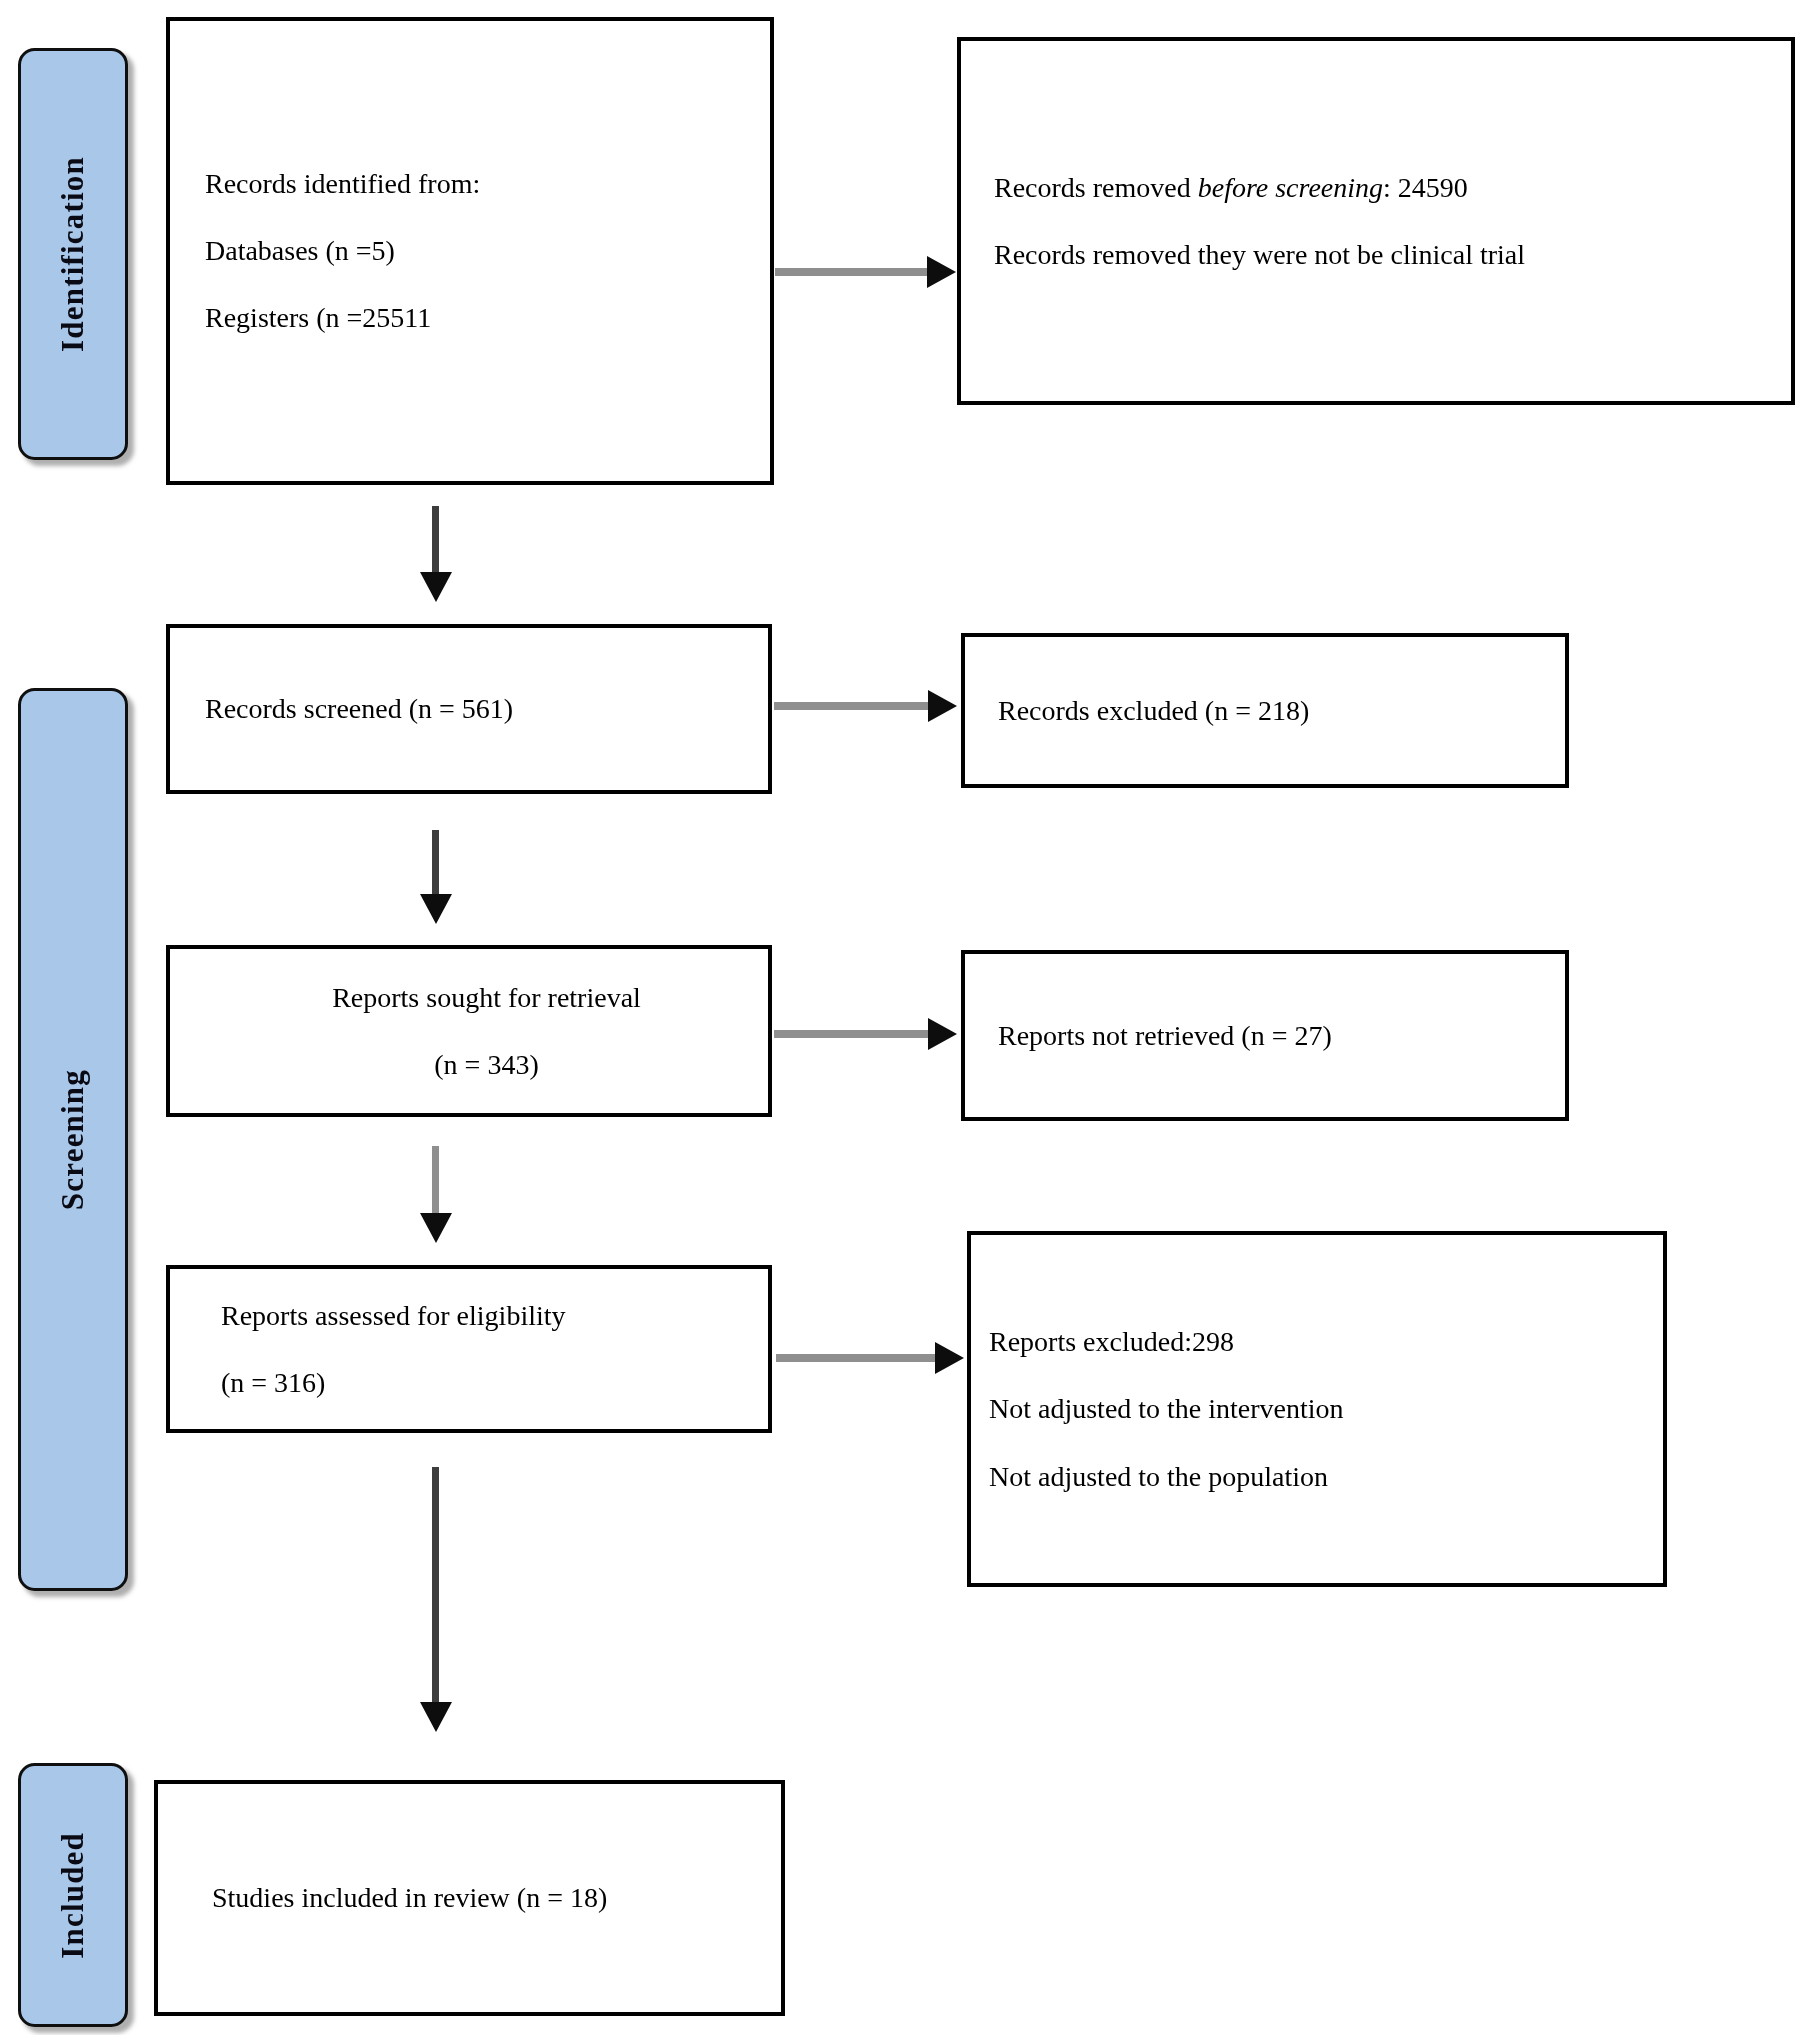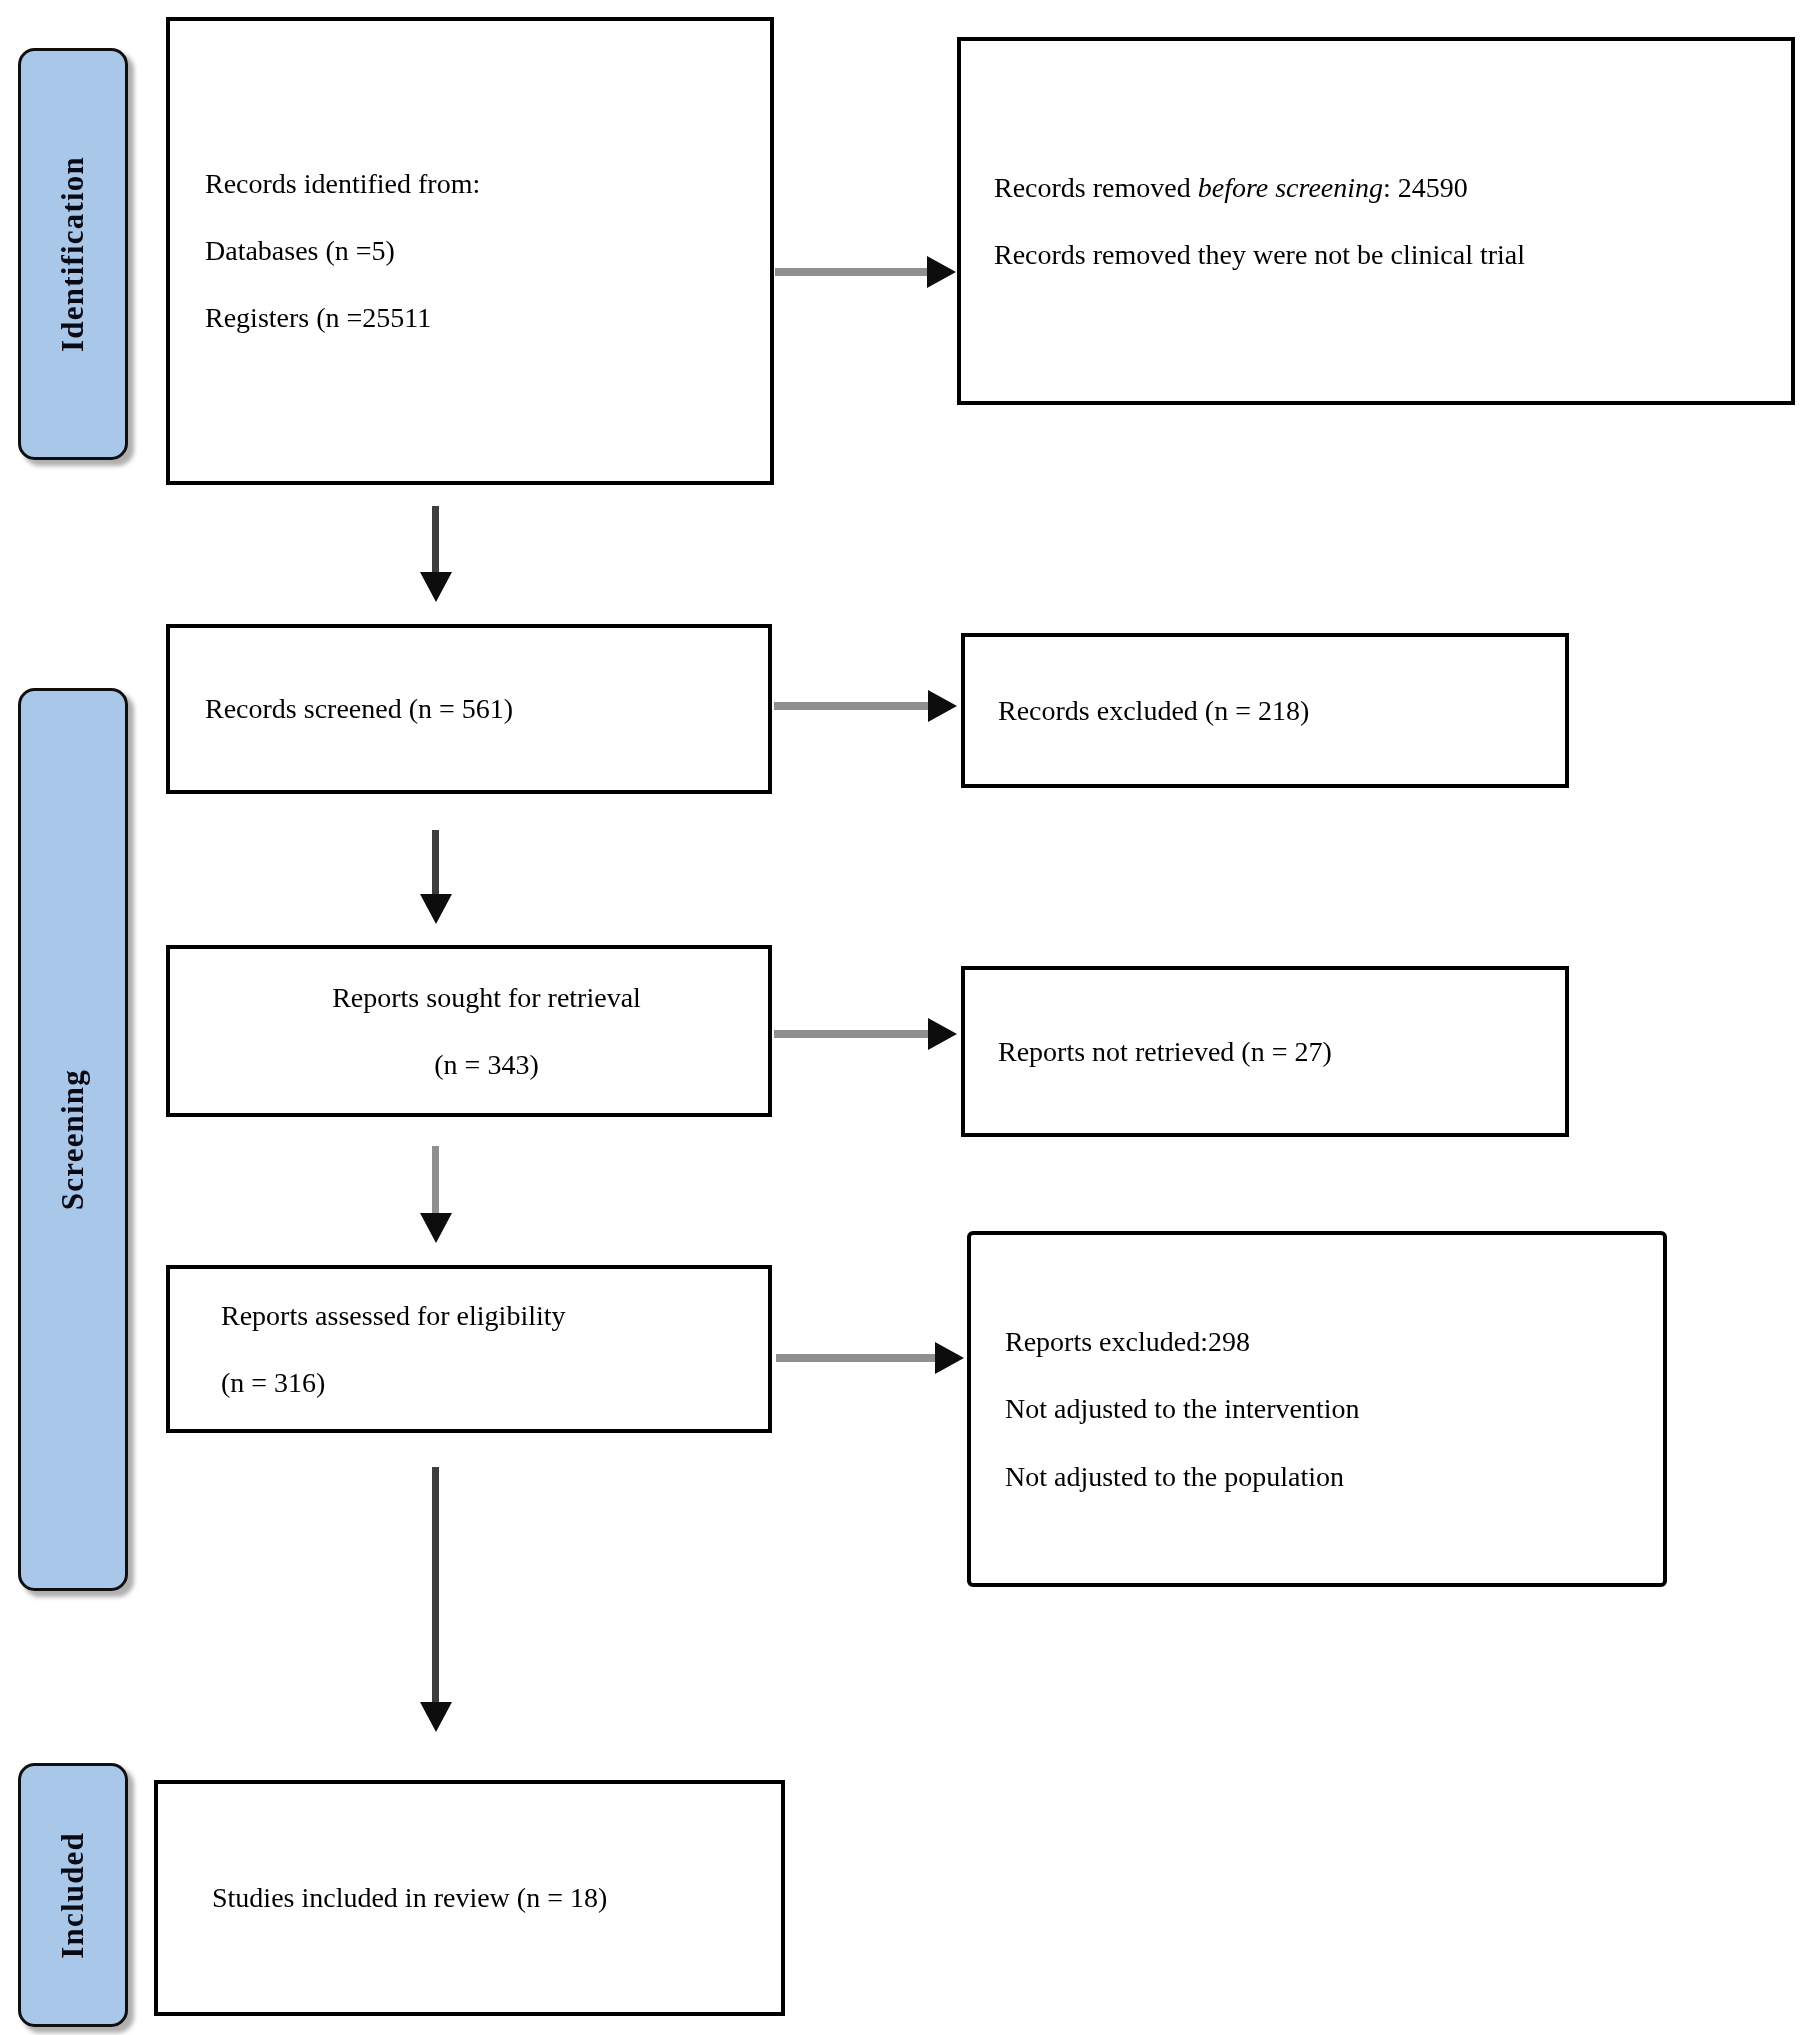--- a/index.html
+++ b/index.html
@@ -57,23 +57,23 @@
     line-height: 2.4;
   }
   .box .line { white-space: nowrap; }
   .italic { font-style: italic; }
 
   .box-identified       { left: 166px;  top: 16.7px;   width: 608px; height: 468px; padding-left: 35px; }
   .box-removed          { left: 957px; top: 37px;   width: 838px; height: 368px; padding-left: 33px; }
   .box-screened         { left: 166px;  top: 624px; width: 606px; height: 170px; padding-left: 35px; }
   .box-records-excluded { left: 961px; top: 633px; width: 608px; height: 155px; padding-left: 33px; }
   .box-sought           { left: 166px;  top: 945px; width: 606px; height: 172px; padding-left: 35px; align-items: center; }
-  .box-not-retrieved    { left: 961px; top: 950px; width: 608px; height: 171px; padding-left: 33px; margin-top: 16px; }
+  .box-not-retrieved    { left: 961px; top: 950px; width: 608px; height: 171px; padding-left: 33px; }
   .box-assessed         { left: 166px;  top: 1265px; width: 606px; height: 168px; padding-left: 51px; }
-  .box-reports-excluded { left: 967px; top: 1231px; width: 700px; height: 356px; padding-left: 34px; border-radius: 6px; }
+  .box-reports-excluded { left: 967px; top: 1231px; width: 700px; height: 356px; padding-left: 18px; }
   .box-included-studies { left: 154px;  top: 1760px; width: 631px; height: 236px; padding-left: 54px; margin-top: 20px; }
 
   
   .arrow { position: absolute; }
   .shaft-h {
     position: absolute;
     height: 7.8px;
     background: var(--arrow-gray, #8f8f8f);
     top: 0;
     left: 0;

